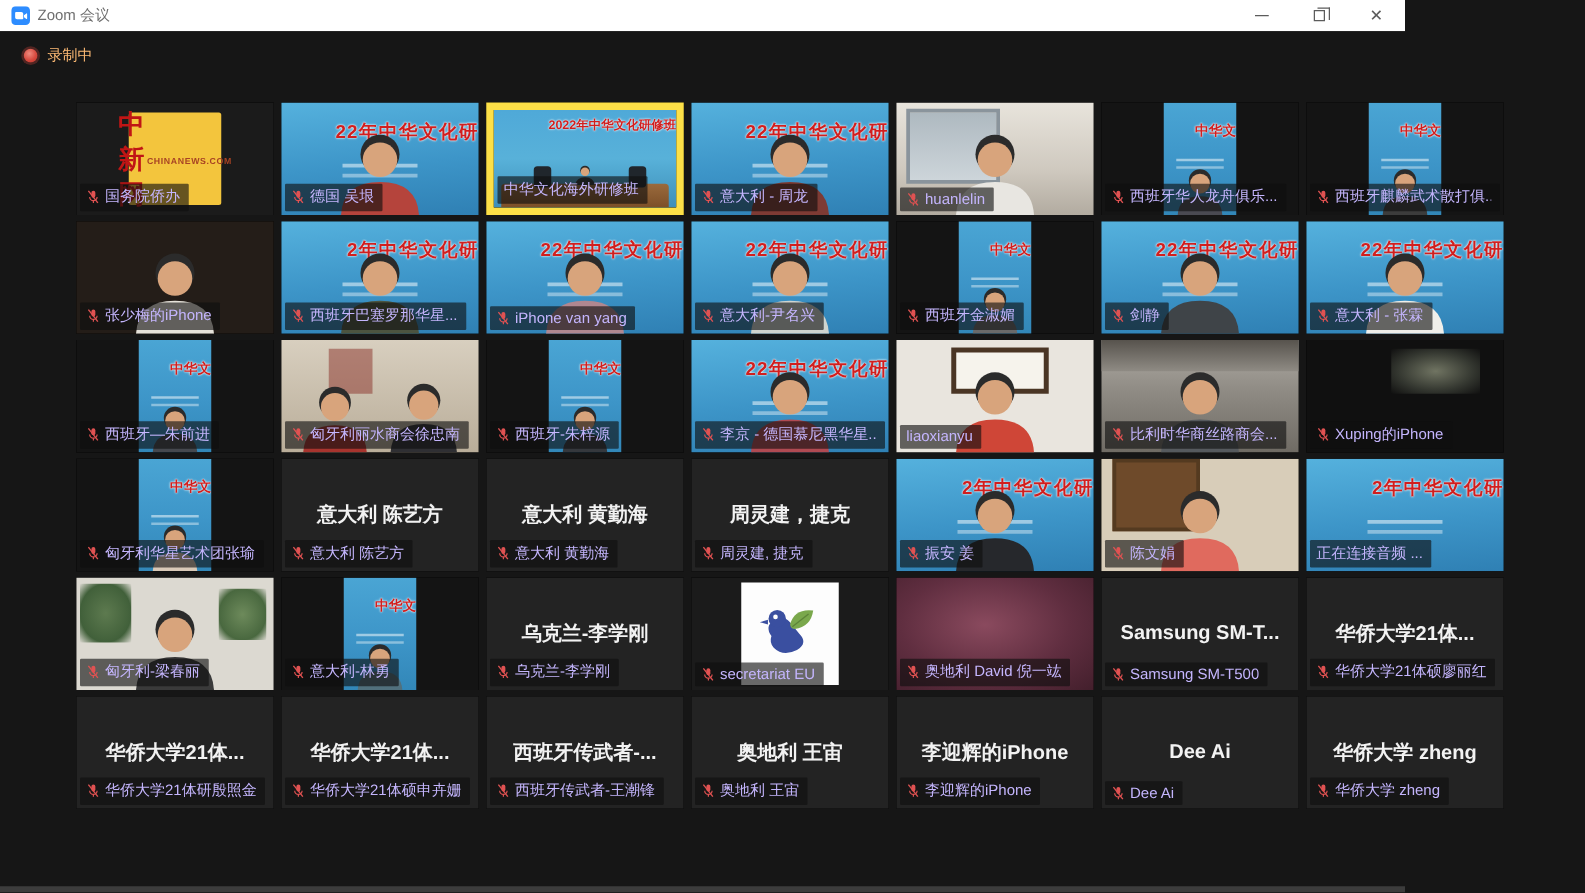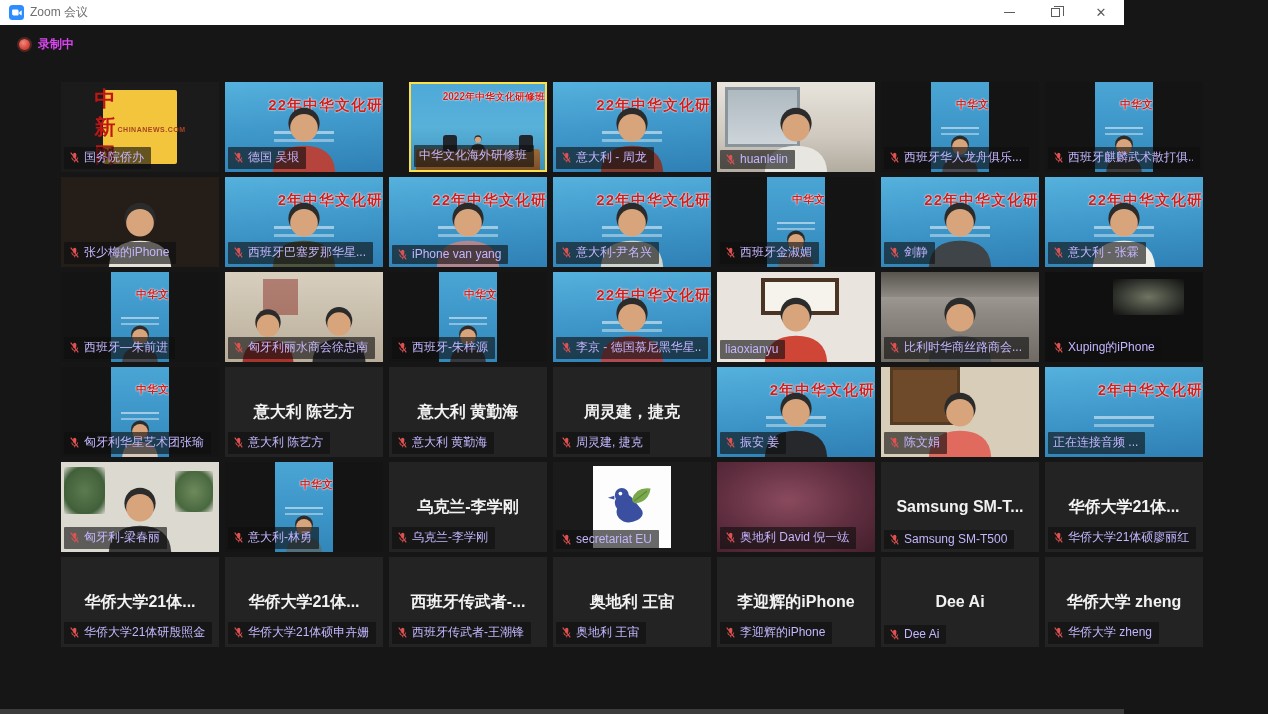--- a/index.html
+++ b/index.html
@@ -20,30 +20,30 @@
   .restore-glyph::before { content:""; position:absolute; top:-3px; left:2px; width:9px; height:9px;
     border:1px solid #5c5c5c; border-bottom:none; border-left:none; }
   .close-glyph { font-size:13px; line-height:1; }
 
   
   .stage { position:absolute; top:25px; left:0; right:0; bottom:0; background:#161616; }
   .recording { position:absolute; top:11px; left:19px; display:flex; align-items:center; gap:8px; }
   .rec-dot { width:11px; height:11px; border-radius:50%;
     background:radial-gradient(circle at 40% 35%, #f08a7e 0%, #d84a3f 55%, #b83228 100%);
     box-shadow:0 0 0 2px rgba(216,74,63,.30); }
-  .rec-label { color:#d946ef; font-size:12px;font-weight:bold; }
+  .rec-label { color:#fdba74; font-size:12px; }
 
   .bottom-strip { position:absolute; left:0; right:0; bottom:0; height:5px; background:#3c3c3c; }
 
   
   .grid { position:absolute; left:61px; top:57px; width:1142px;
     display:grid; grid-template-columns:repeat(7,158px); grid-auto-rows:90px; gap:5px 6px; }
 
   .tile { position:relative; background:#000; overflow:hidden; }
-  .tile.active { border:2px solid #fde047;margin-left:20px; }
+  .tile.active { border:6px solid #fde047; }
 
   .scene { position:absolute; inset:0; overflow:hidden; }
 
   
   .sc-blue { background:linear-gradient(175deg,#55b1dd 0%,#3d95c8 55%,#2f80b4 100%); }
   .sc-blue::after { content:""; position:absolute; top:54%; left:31%; width:38%; height:3px;
     background:rgba(255,255,255,.5); box-shadow:0 8px 0 rgba(255,255,255,.4); }
   .sc-host { background:linear-gradient(180deg,#4fa9d8 0%,#58b1d9 50%,#3e8fb8 100%); }
   .sc-host::after { content:""; position:absolute; bottom:0; left:4%; right:4%; height:25%;
     background:linear-gradient(180deg,#9a6a3c,#7c4f28); border-radius:3px 3px 0 0; }

